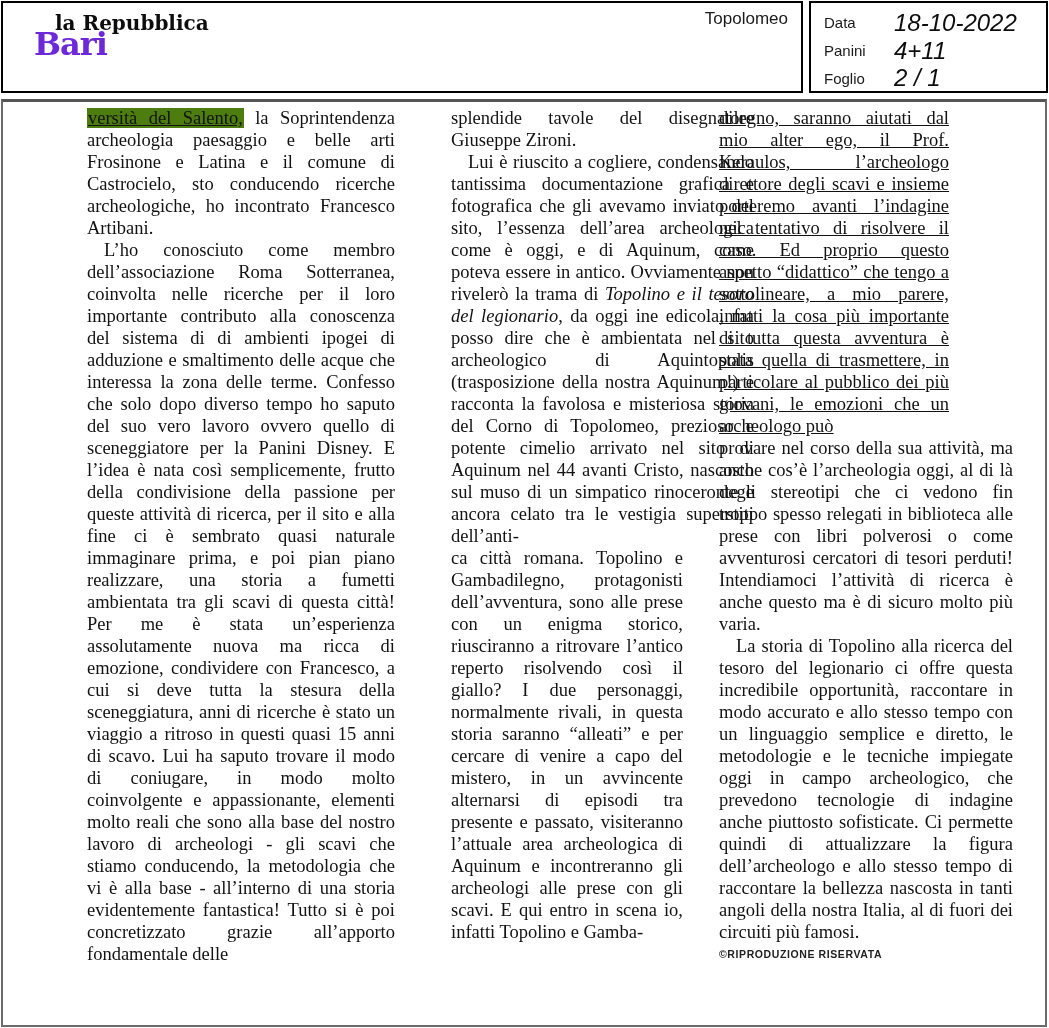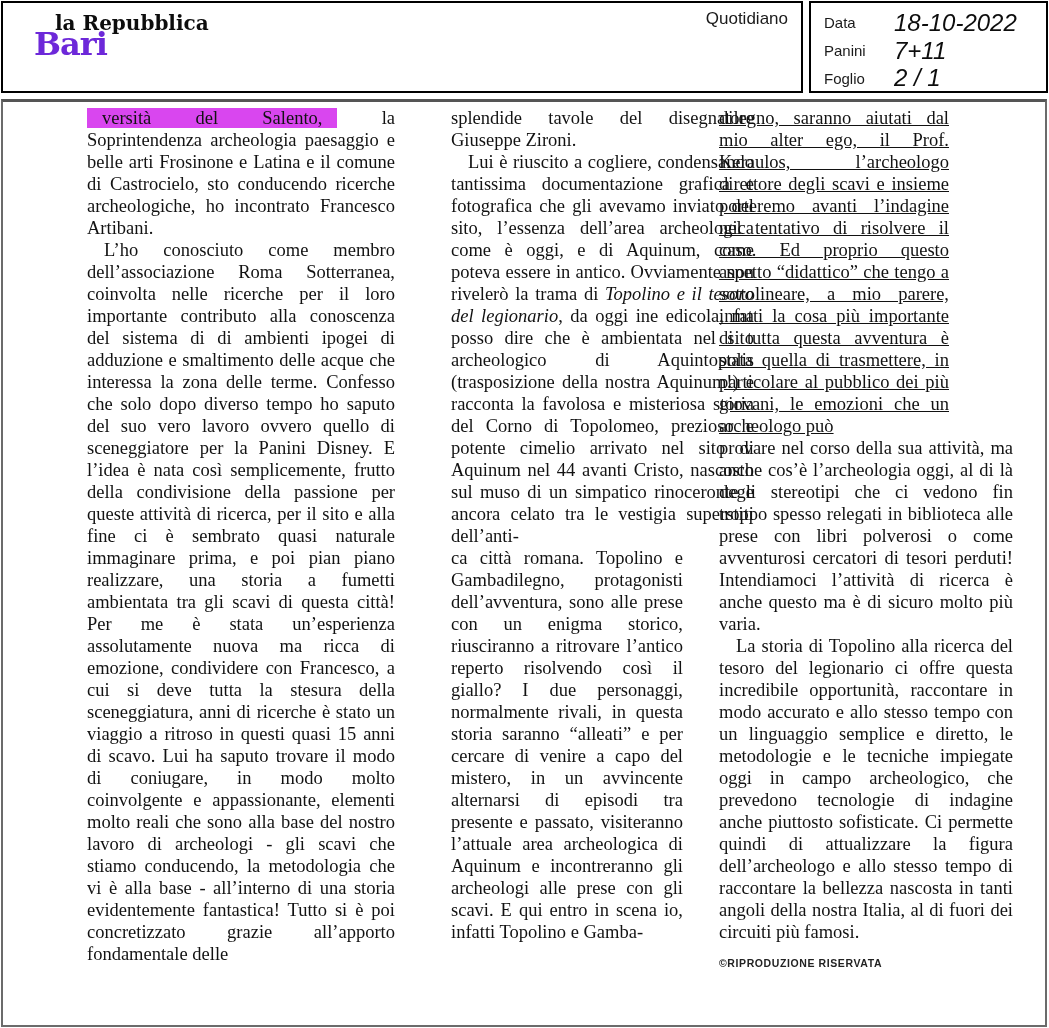--- a/index.html
+++ b/index.html
@@ -68,48 +68,48 @@
     font-size:18.5px; line-height:22px;
     text-align:justify; color:#121212;
   }
   .col1 { left:84px;  width:308px; }
   .col2 { left:404px; width:303px;margin-left:44px; }
   .col3 { left:716px; width:294px; }
   .para { margin:0; }
   .indent { text-indent:17px; }
   .narrow2 { width:232px; }
   .narrow3 { width:230px;text-decoration:underline; }
-  .hl { background:#d946ef; color:#121212; padding:0 15px; }
+  .hl { background:#4d7c0f; color:#121212; padding:0 1px;text-decoration:underline; }
   .comic-title { font-style:italic; }
   .copyright {
-    margin-top:9px;
+    margin-top:0;
     font-family:"Liberation Sans","DejaVu Sans",sans-serif;
     font-size:10.5px; font-weight:bold;
     letter-spacing:0.6px; color:#222;
   }
 </style>
 </head>
 <body>
 
 <div class="page">
 
   <div class="hdr-left">
     <div class="brand-top">la Repubblica</div>
     <div class="brand-main">Bari</div>
-    <div class="quotidiano">Quotidiano</div>
+    <div class="quotidiano">Topolomeo</div>
   </div>
 
   <div class="hdr-right">
     <div class="meta-row">
       <span class="meta-label">Data</span>
       <span class="meta-value">18-10-2022</span>
     </div>
     <div class="meta-row">
       <span class="meta-label">Panini</span>
-      <span class="meta-value">7+11</span>
+      <span class="meta-value">4+11</span>
     </div>
     <div class="meta-row">
       <span class="meta-label">Foglio</span>
       <span class="meta-value">2 / 1</span>
     </div>
   </div>
 
   <div class="article-box">
 
     <div class="col col1">

